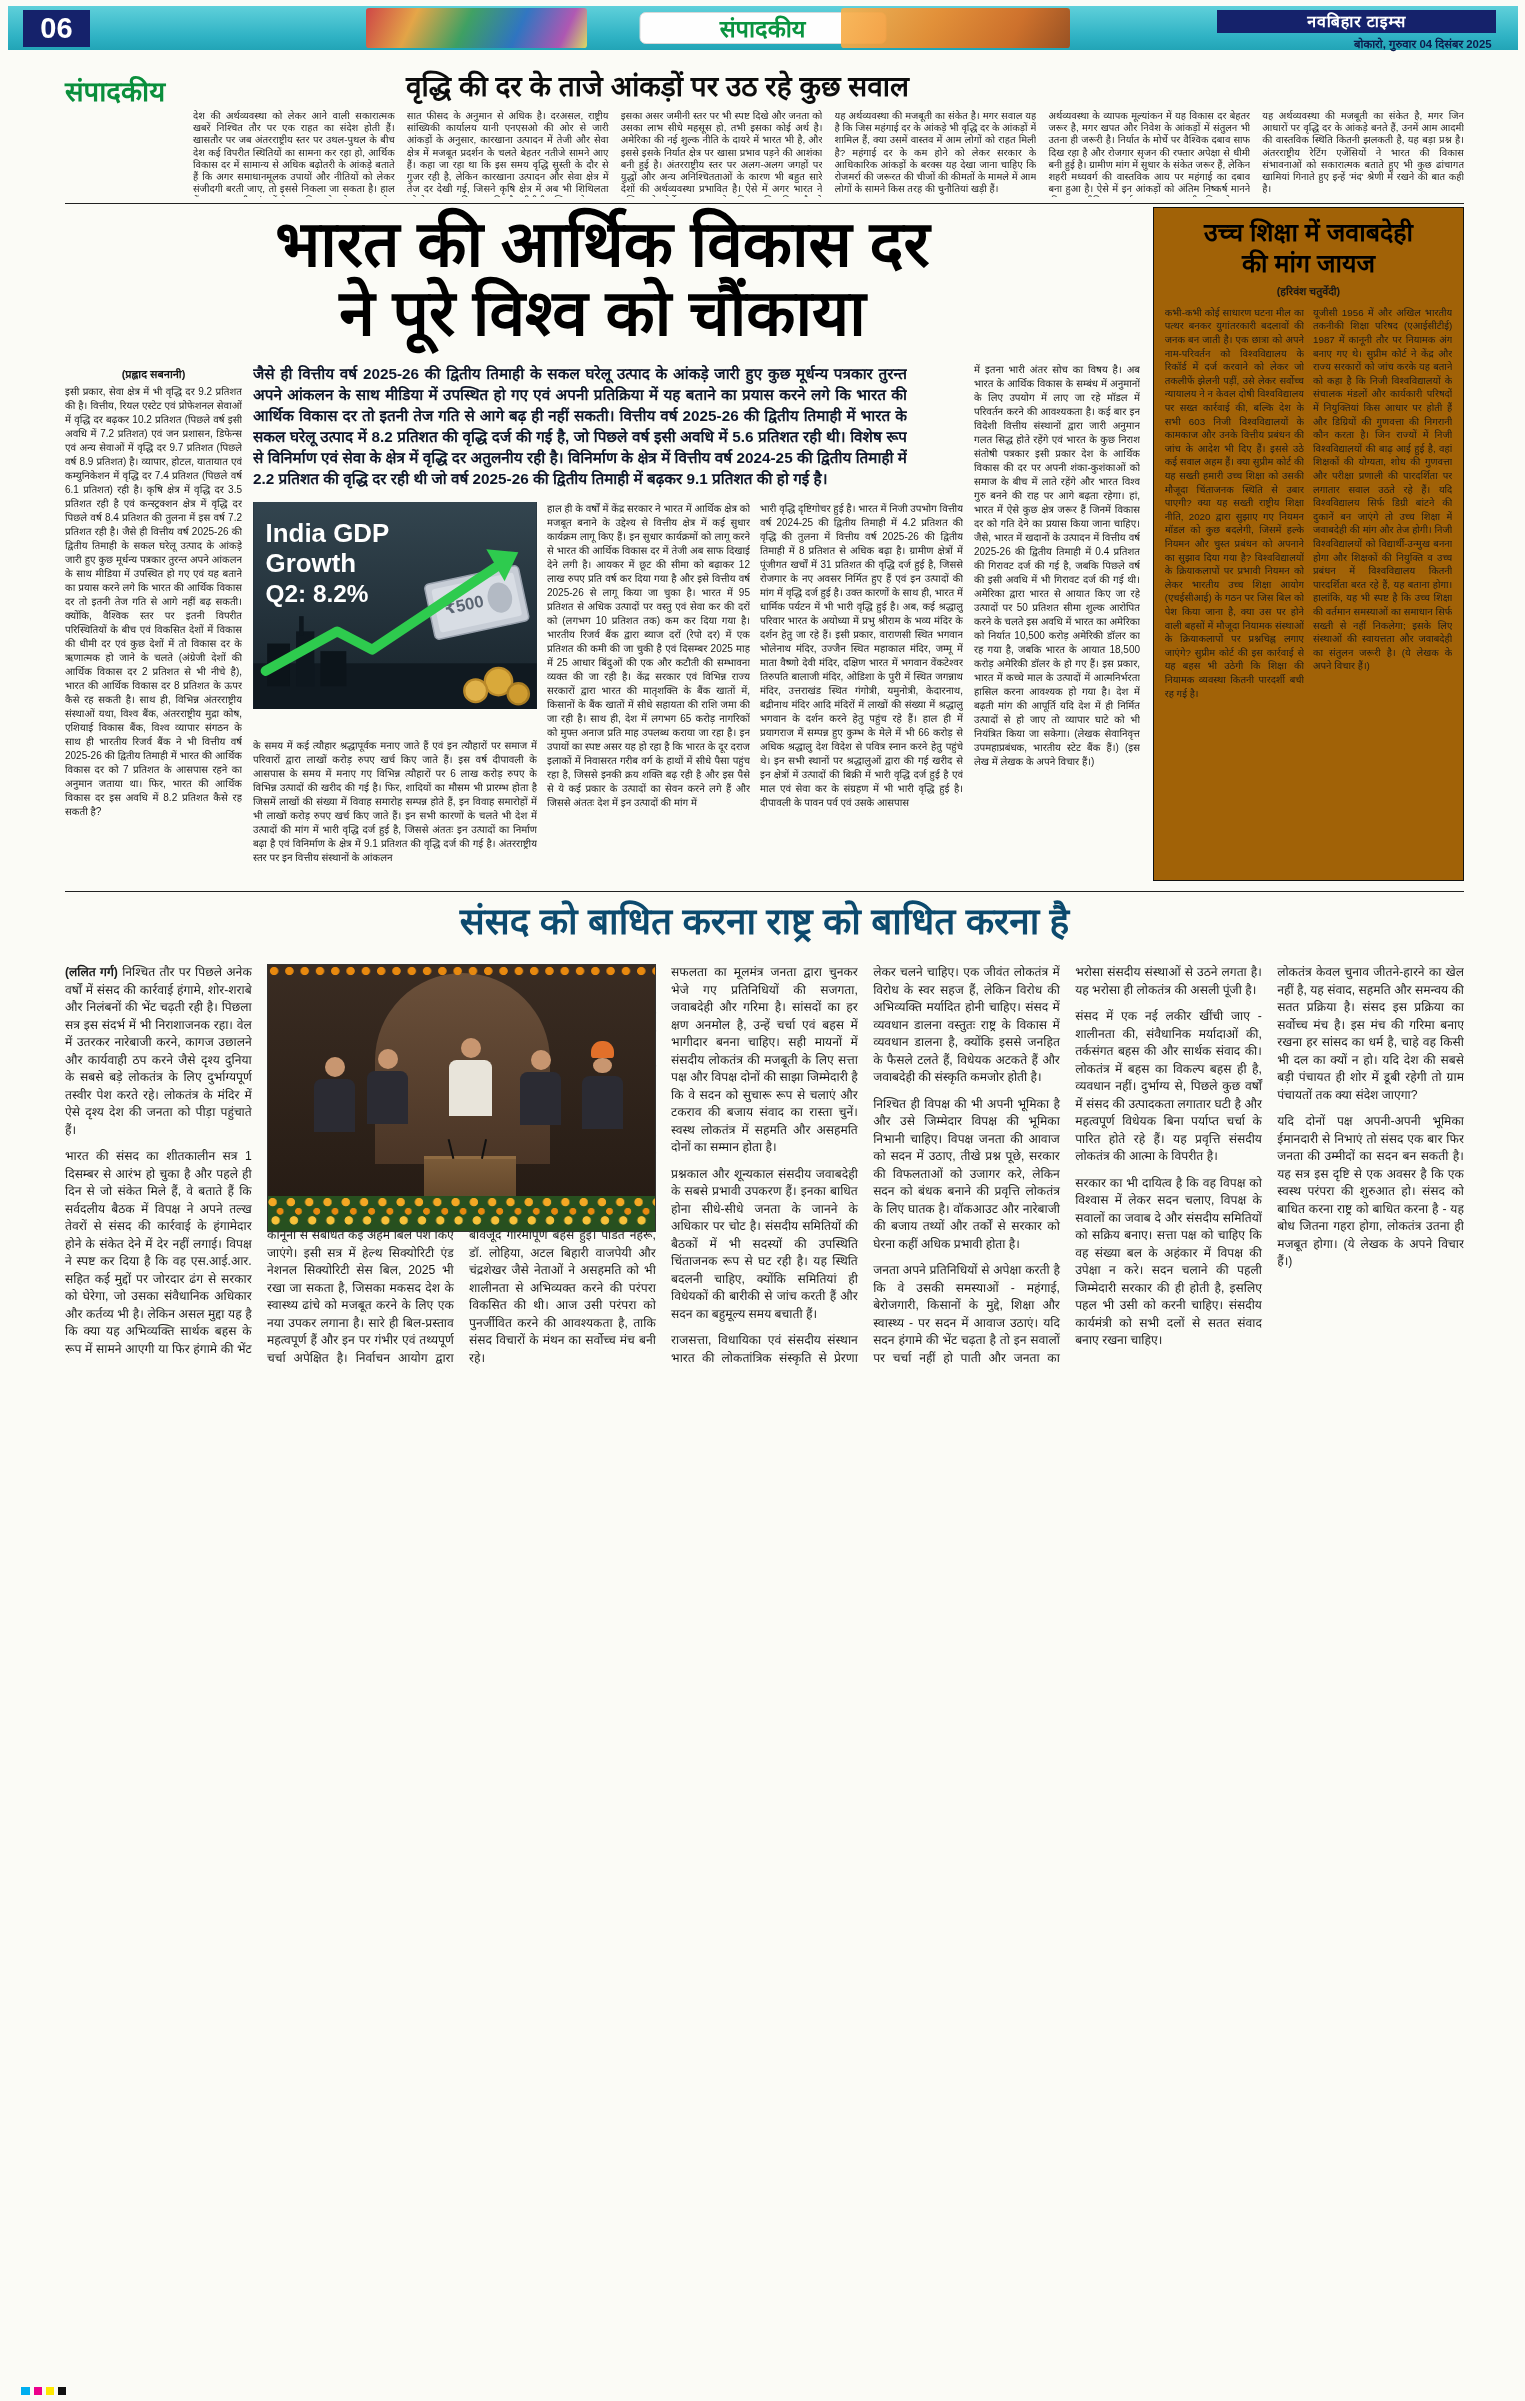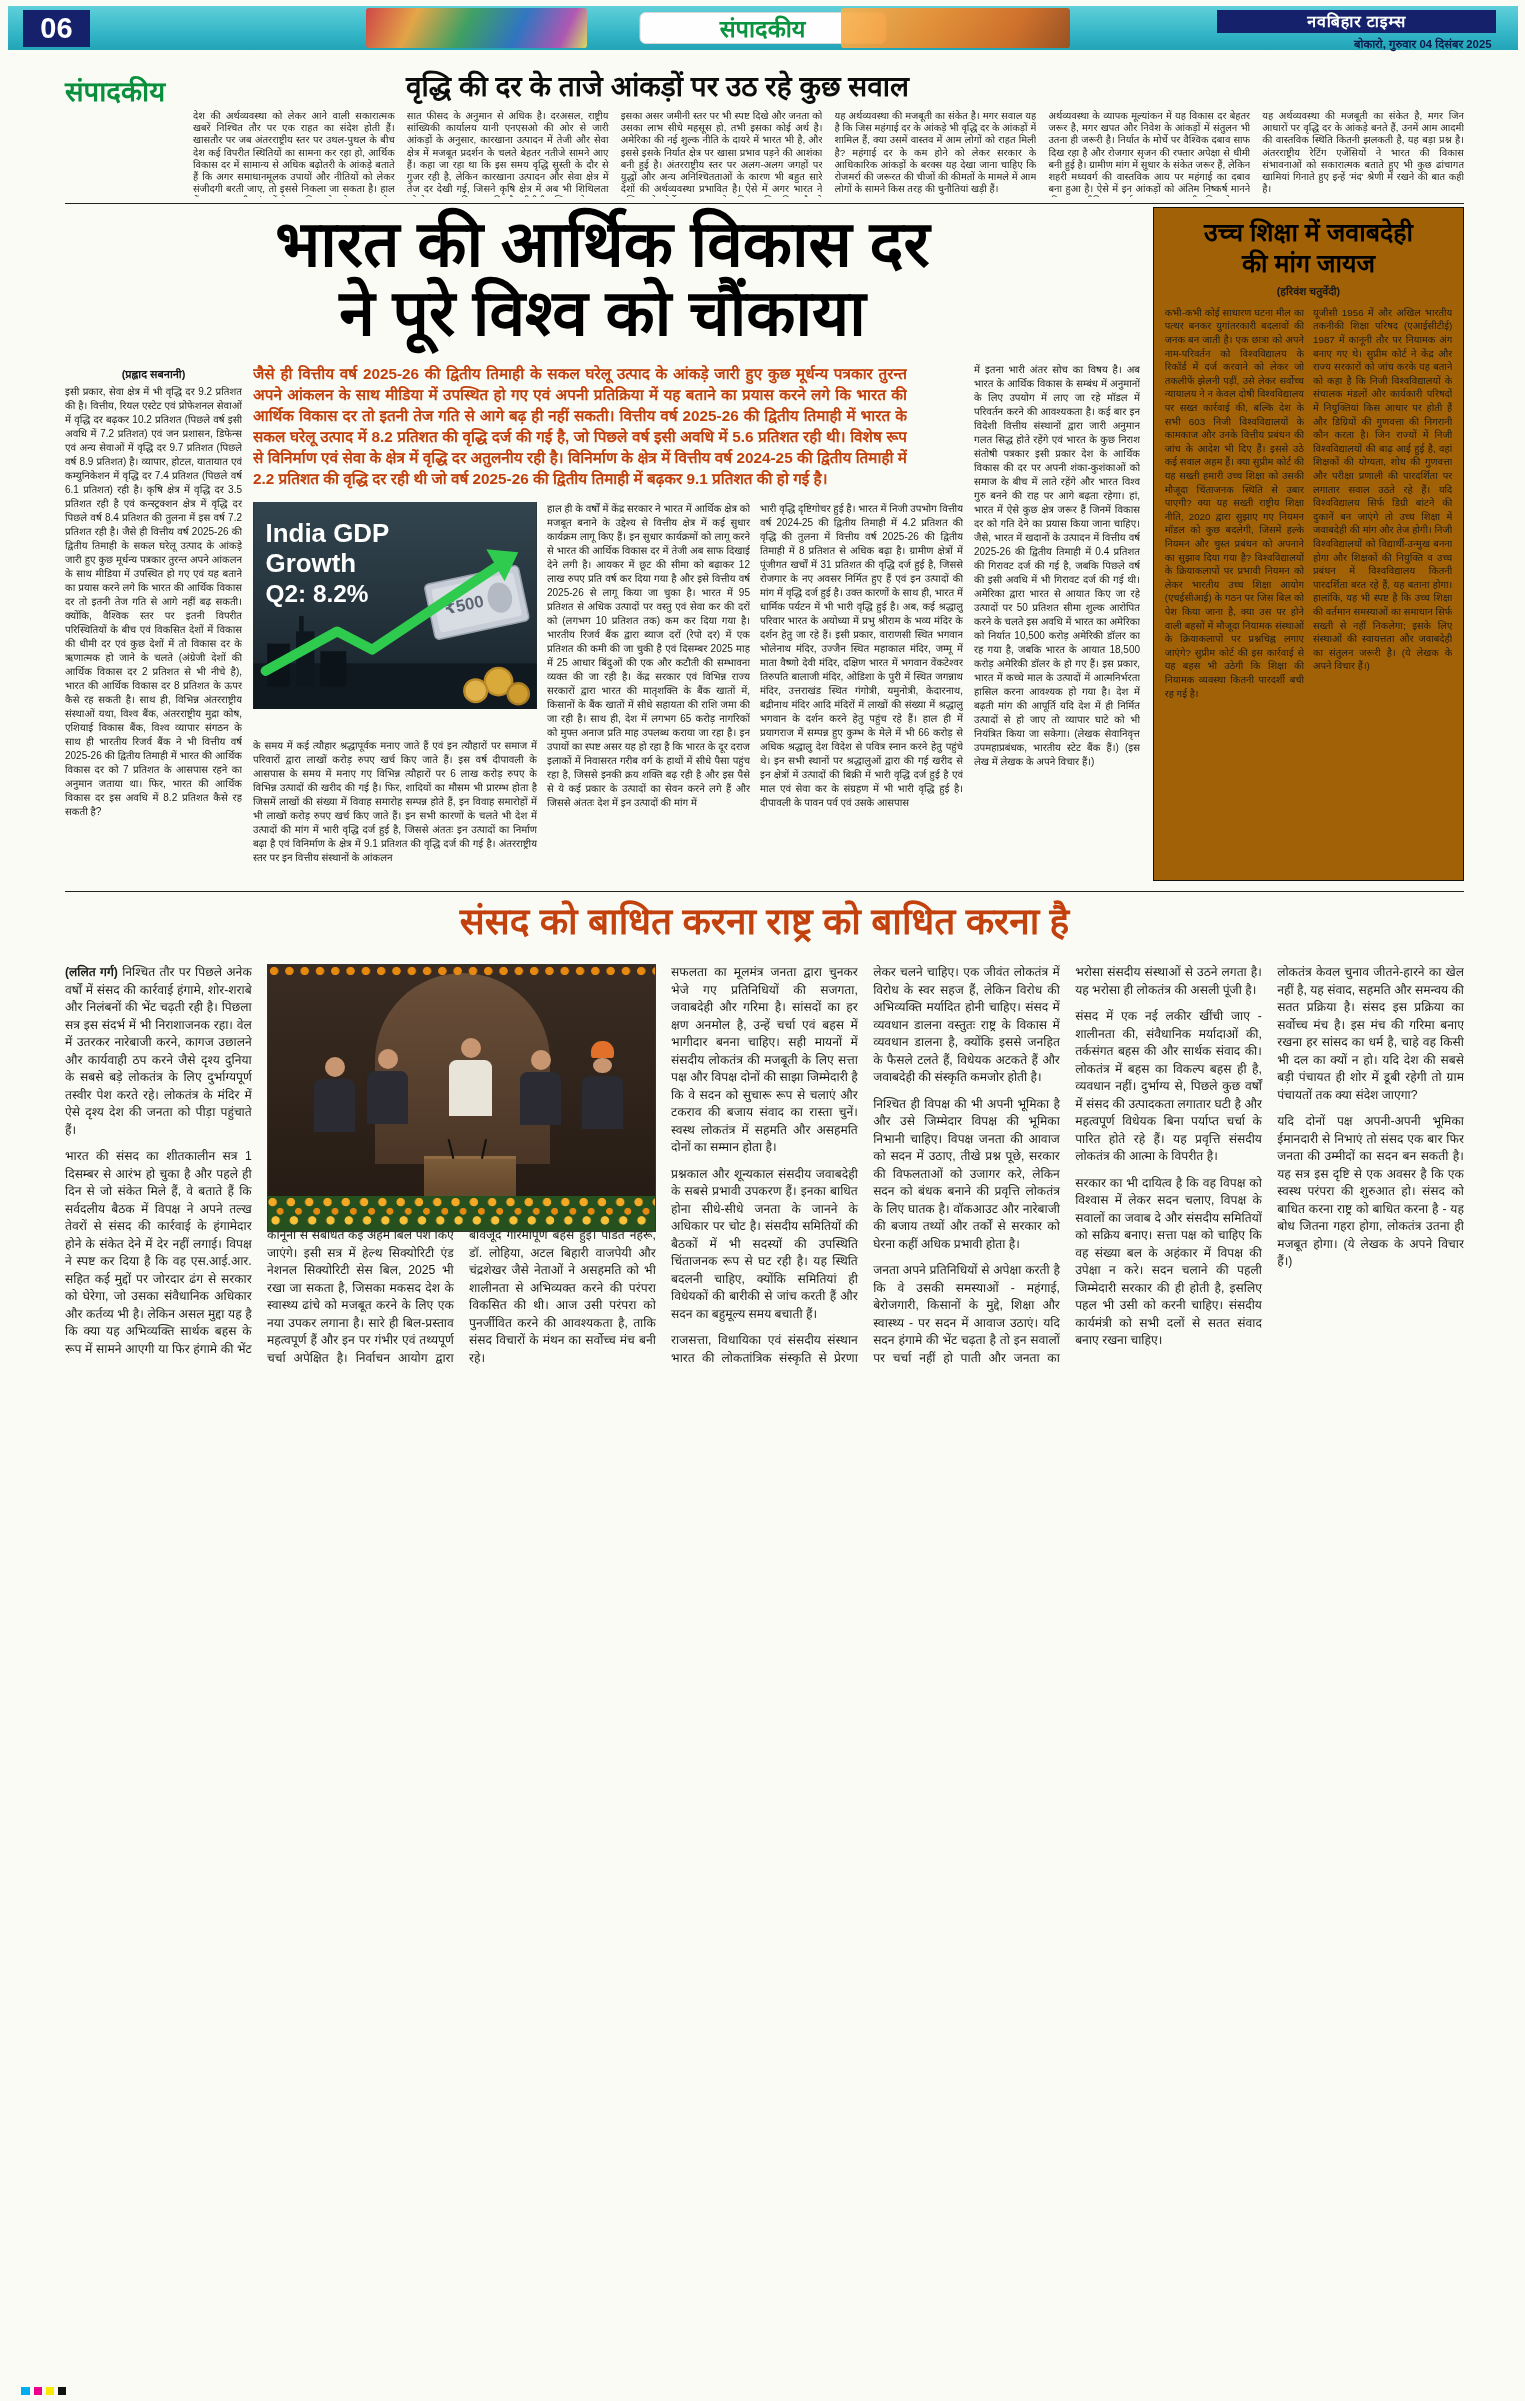--- a/index.html
+++ b/index.html
@@ -38,38 +38,38 @@
   .rule2 { top:891px; }
 
   
   .main-article { position:absolute; left:65px; top:210px; width:1075px; }
   .main-headline { text-align:center; font-weight:800; color:#000; font-size:64px; line-height:69px; letter-spacing:0; }
   .main-body { position:relative; margin-top:15.3px; height:532px; }
   .m-byline { font-weight:700; text-align:center; font-size:11px; margin-bottom:3.8px; }
   .mcol { font-size:10px; line-height:14px; text-align:justify; overflow:hidden; color:#1a1a1a; }
   .m-leftcol  { position:absolute; left:0;      top:4px;     width:177px; height:532px; }
   .m-intro    { position:absolute; left:188px;  top:0;     width:654px; height:131px; overflow:hidden;
-                font-size:15.3px; line-height:21px; font-weight:700; text-align:justify; color:#c2410c; }
+                font-size:15.3px; line-height:21px; font-weight:700; text-align:justify; color:#0f172a; }
   .gdp-image  { position:absolute; left:188px;  top:139px; width:284px; height:207px; background:#223039; }
   .m-undercol { position:absolute; left:188px;  top:352px; width:284px; height:180px;margin-top:24px; }
   .m-colb     { position:absolute; left:482px;  top:139px; width:203px; height:394px; }
   .m-colc     { position:absolute; left:695px;  top:139px; width:203px; height:394px; }
   .m-cold     { position:absolute; left:909px; top:0;     width:166px; height:532px; }
 
   
   .sidebar { position:absolute; left:1153px; top:207px; width:311px; height:674px;
              border:1.5px solid #111; background:#a16207; padding:9.2px 10.7px; }
   .side-headline { text-align:center; font-size:25px; line-height:30.5px; font-weight:800; color:#000; }
   .side-byline { text-align:center; font-size:10.7px; font-weight:700; margin:6.1px 0 7.6px 0; }
   .side-cols { display:flex; gap:9px; height:557px; overflow:hidden; }
   .scol { flex:1; font-size:9.8px; line-height:13.6px; text-align:justify; overflow:hidden; color:#1a1a1a; }
 
   
   .bottom-article { position:absolute; left:65px; top:900px; width:1399px; }
-  .bottom-headline { text-align:center; font-size:37px; line-height:44px; font-weight:800; color:#c2410c; }
+  .bottom-headline { text-align:center; font-size:37px; line-height:44px; font-weight:800; color:#0c4a6e; }
   .bottom-body { position:relative; margin-top:20px; height:1431px; }
   .bottom-cols { column-count:7; column-gap:15.3px; height:1431px; overflow:hidden;
                  font-size:12.2px; line-height:17.5px; text-align:justify; color:#1a1a1a; }
   .bottom-cols p { margin:0 0 9.2px 0; }
   .b-byline { font-weight:700; }
 
   .parliament-img { position:absolute; left:202px; top:0; width:389px; height:268px;
                     background:linear-gradient(180deg,#3a2c22 0%,#241a13 100%); overflow:hidden; border:0.8px solid #333; }
   .parl-arch { position:absolute; left:107px; top:7.6px; width:175px; height:191px;
                background:linear-gradient(180deg,#6b503a,#4a3526); border-radius:88px 88px 0 0; }

